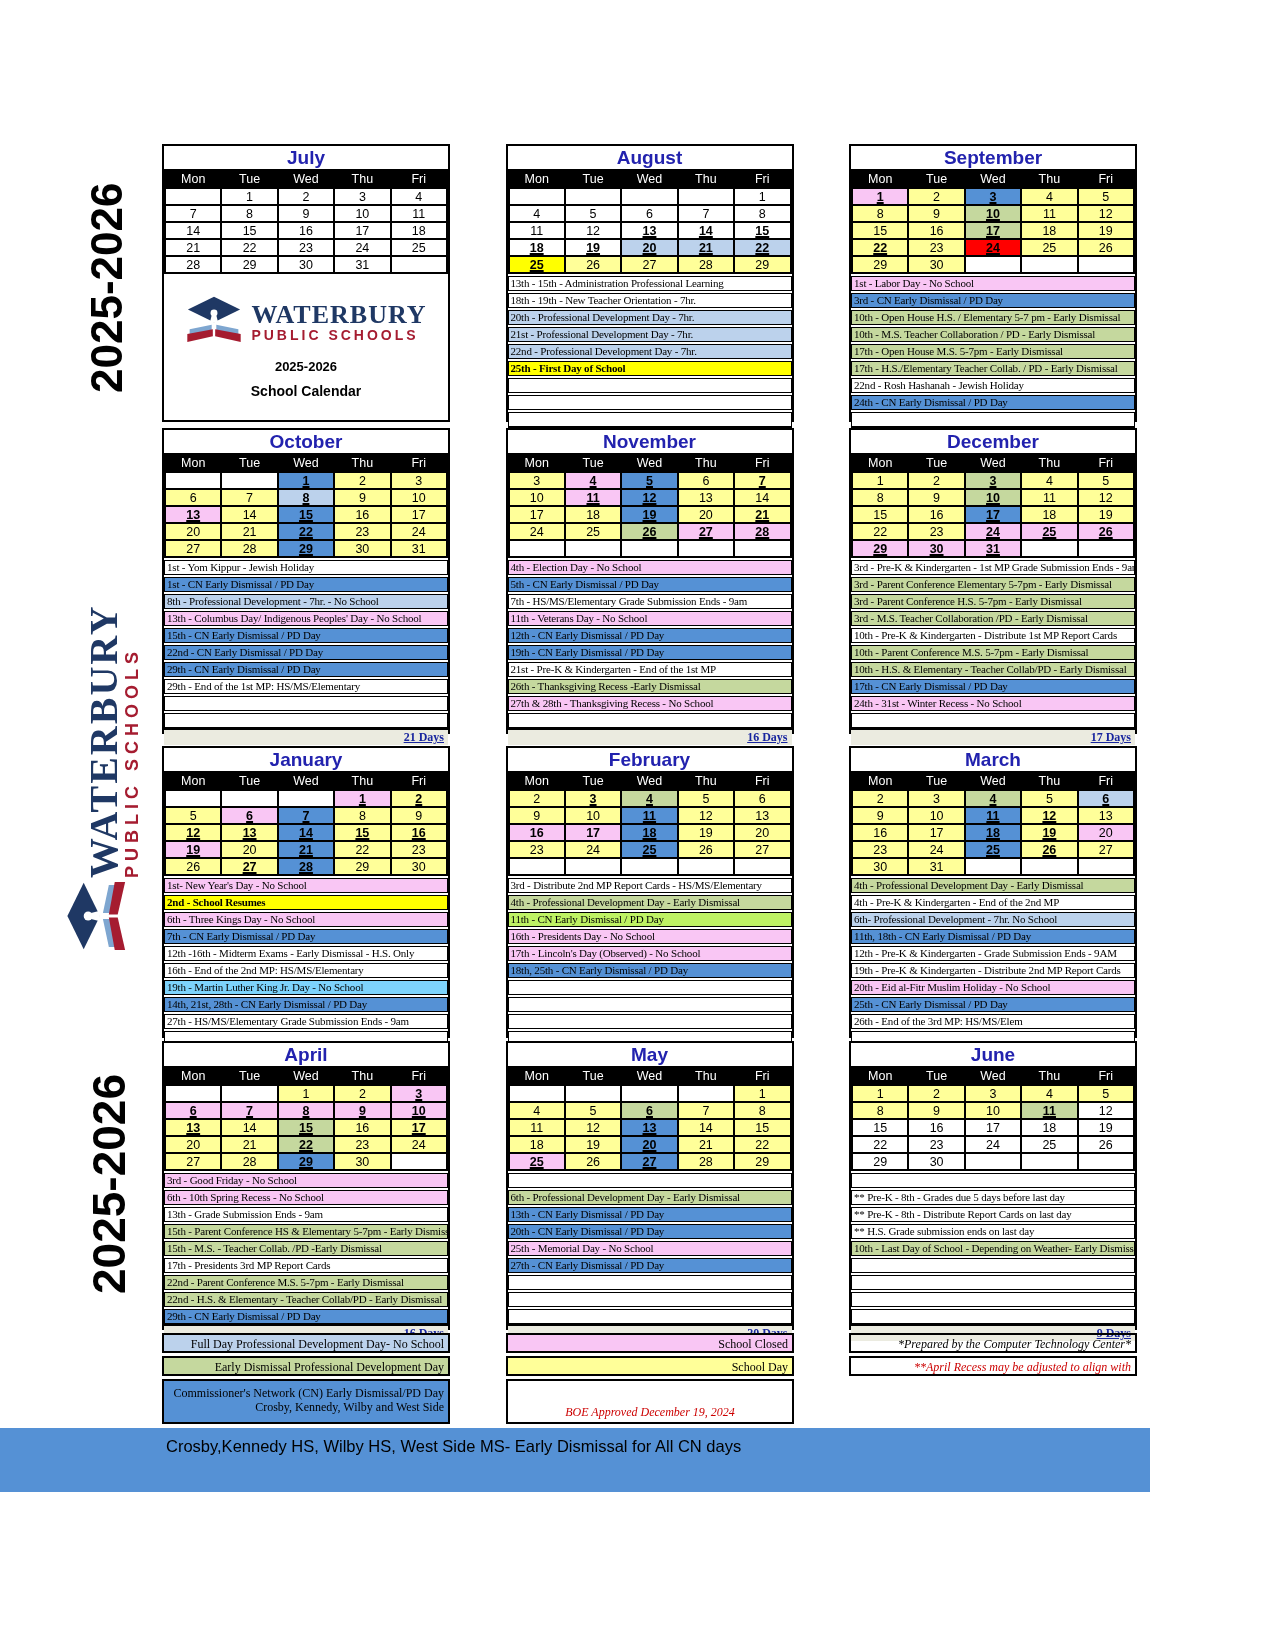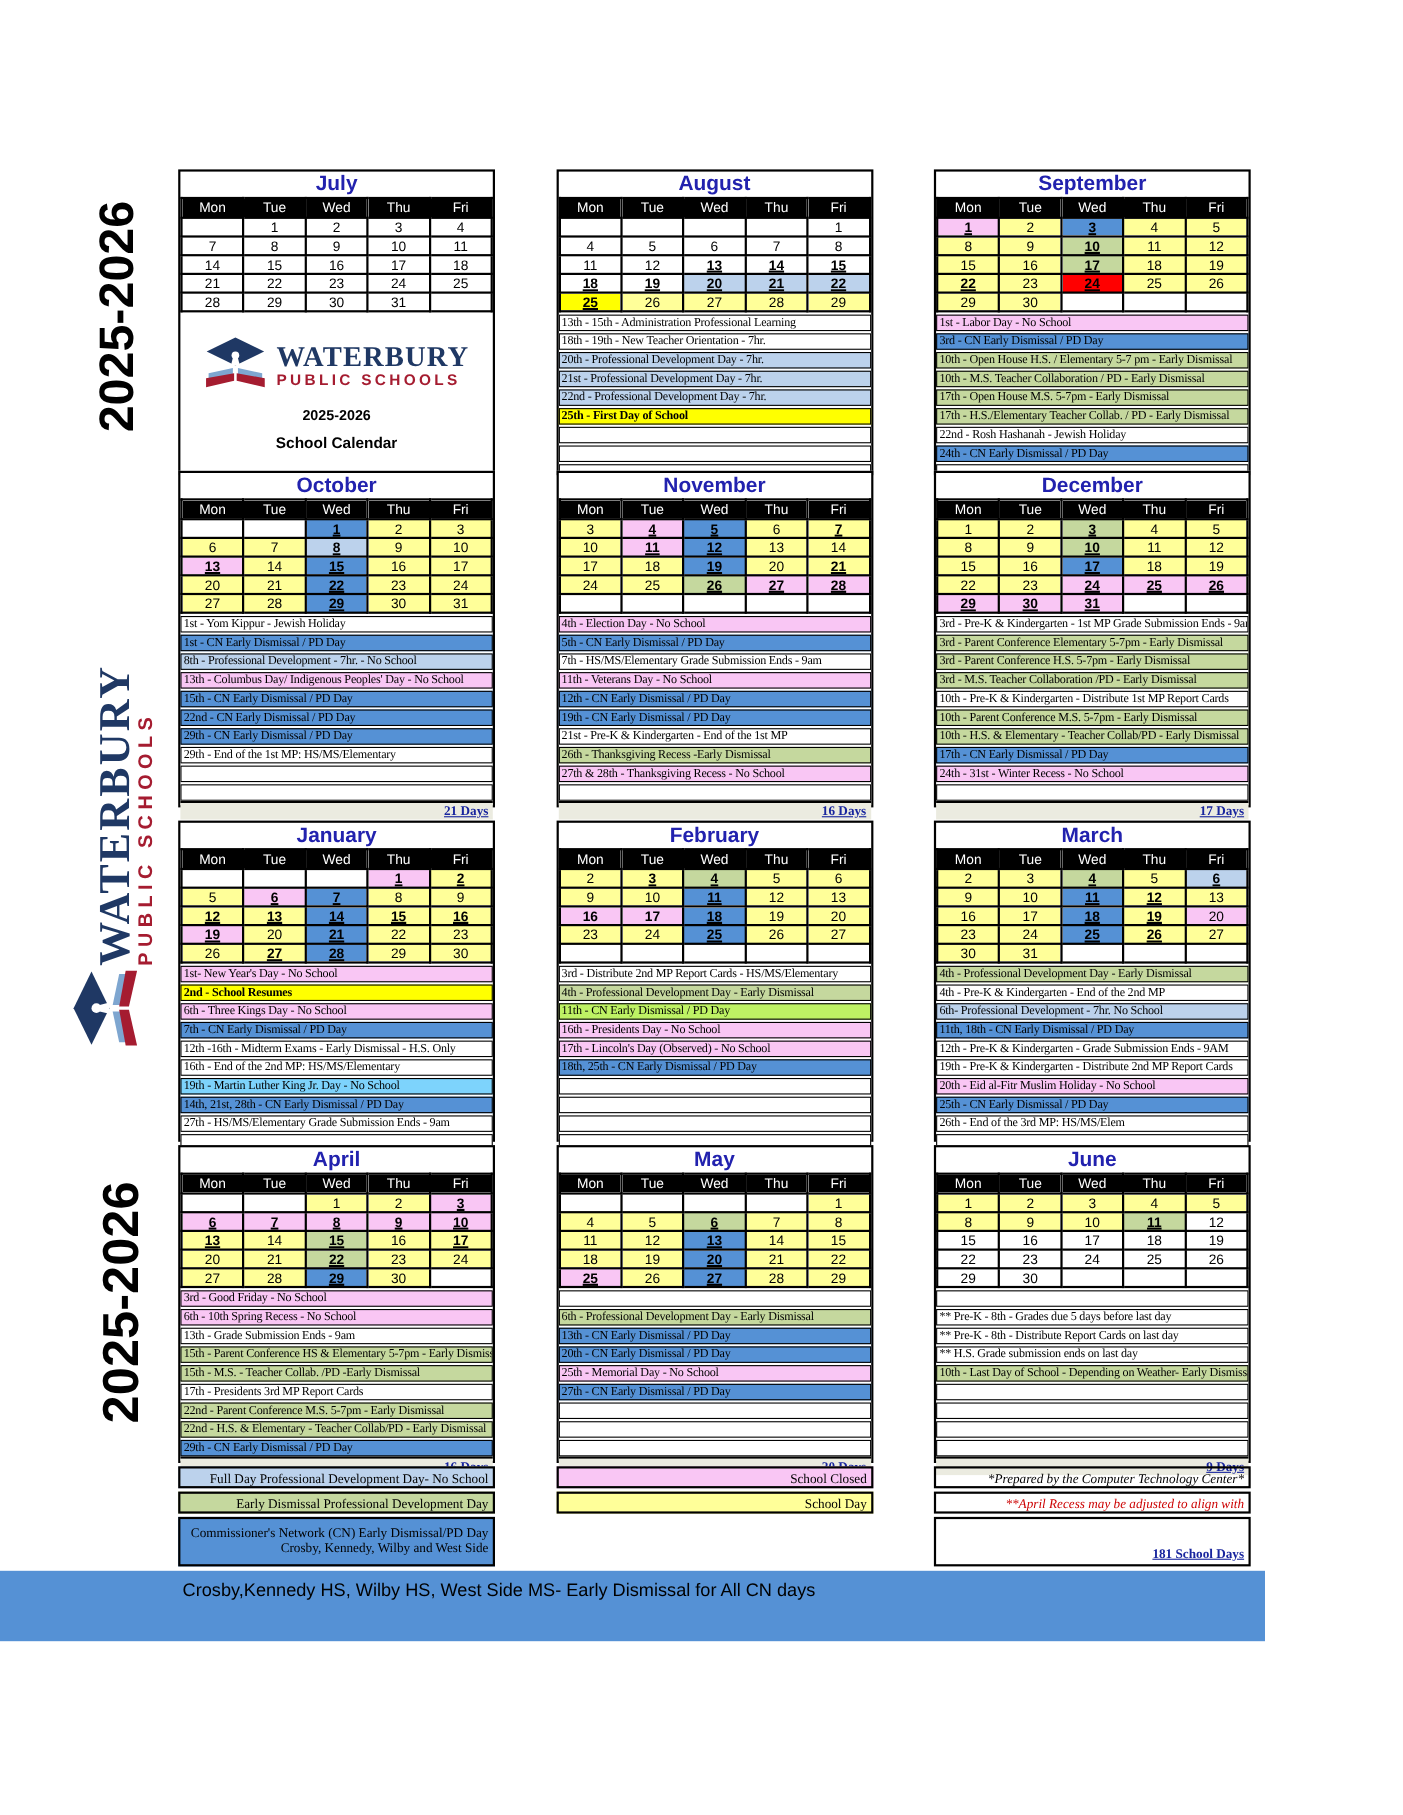--- a/index.html
+++ b/index.html
@@ -1,20 +1,20 @@
 <!DOCTYPE html>
 <html><head>
 <meta charset="utf-8">
 <style>
   html,body{margin:0;padding:0;background:#888;}
   .page{position:relative;width:1275px;height:1650px;background:#fff;overflow:hidden;
         font-family:"Liberation Sans",sans-serif;}
   
   .band{position:absolute;left:162px;display:flex;}
-  .band-0{top:154px;justify-content:flex-end;}  .band-0 .month{height:278px;}
+  .band-0{top:144px;justify-content:flex-end;}  .band-0 .month{height:278px;}
   .band-1{top:428px;}  .band-1 .month{height:306px;}
   .band-2{top:746px;}  .band-2 .month{height:292px;}
   .band-3{top:1041px;} .band-3 .month{height:289px;}
   .month{width:288px;margin-right:55.5px;border:2px solid #000;background:#fff;
          box-sizing:border-box;display:flex;flex-direction:column;}
   .month:last-child{margin-right:0;}
   .m-title{height:23px;line-height:23px;text-align:center;font-weight:bold;
            font-size:19px;color:#2222AE;}
   table.wk{border-collapse:collapse;width:100%;table-layout:fixed;}
   table.wk td,table.wk th{border:2px solid #000;padding:0;text-align:center;overflow:hidden;}
@@ -847,25 +847,25 @@
     </div>
 
   <div class="lg lg-left lg-r1" style="background:#BCD2EC">Full Day Professional Development Day- No School</div>
   <div class="lg lg-left lg-r2" style="background:#C5D89E">Early Dismissal Professional Development Day</div>
   <div class="lg lg-left lg-r3 lg-cn" style="background:#5591D5">
     <div>Commissioner's Network (CN) Early Dismissal/PD Day</div>
     <div>Crosby, Kennedy, Wilby and West Side</div>
   </div>
   <div class="lg lg-mid lg-r1" style="background:#F9C6F4">School Closed</div>
   <div class="lg lg-mid lg-r2" style="background:#FFFF99">School Day</div>
+  <div class="lg lg-mid lg-r3 lg-boe">
+    <span class="red">BOE Approved December 19, 2024</span>
+  </div>
   <div class="lg lg-right lg-r1 lg-prep">*Prepared by the Computer Technology Center*</div>
   <div class="lg lg-right lg-r2">
     <span class="red">**April Recess may be adjusted to align with surrounding towns</span>
-  </div>
-  <div class="lg lg-right lg-r3 lg-total">
-    <span class="blue-days">181 School Days</span>
   </div>
 
   <div class="footer-bar">
     <div>Crosby,Kennedy HS, Wilby HS, West Side MS- Early Dismissal for All CN days</div>
   </div>
 
 </div>
 
 </body></html>

